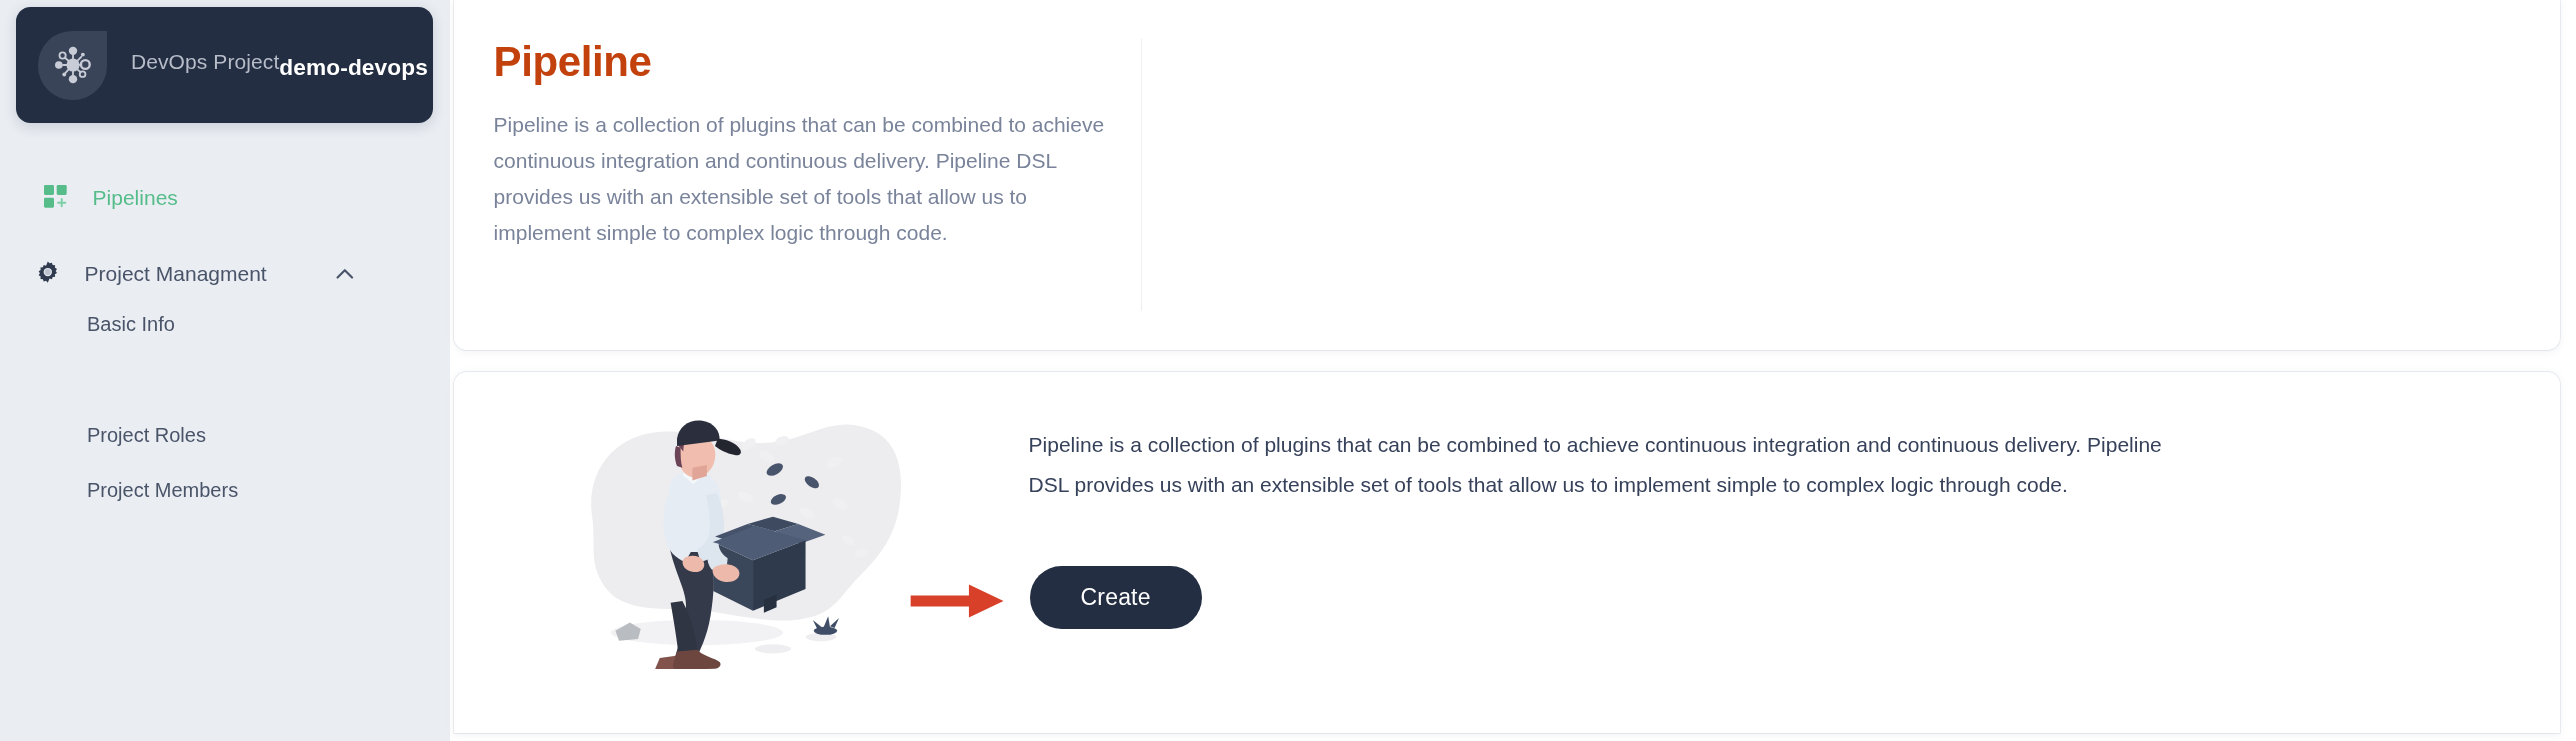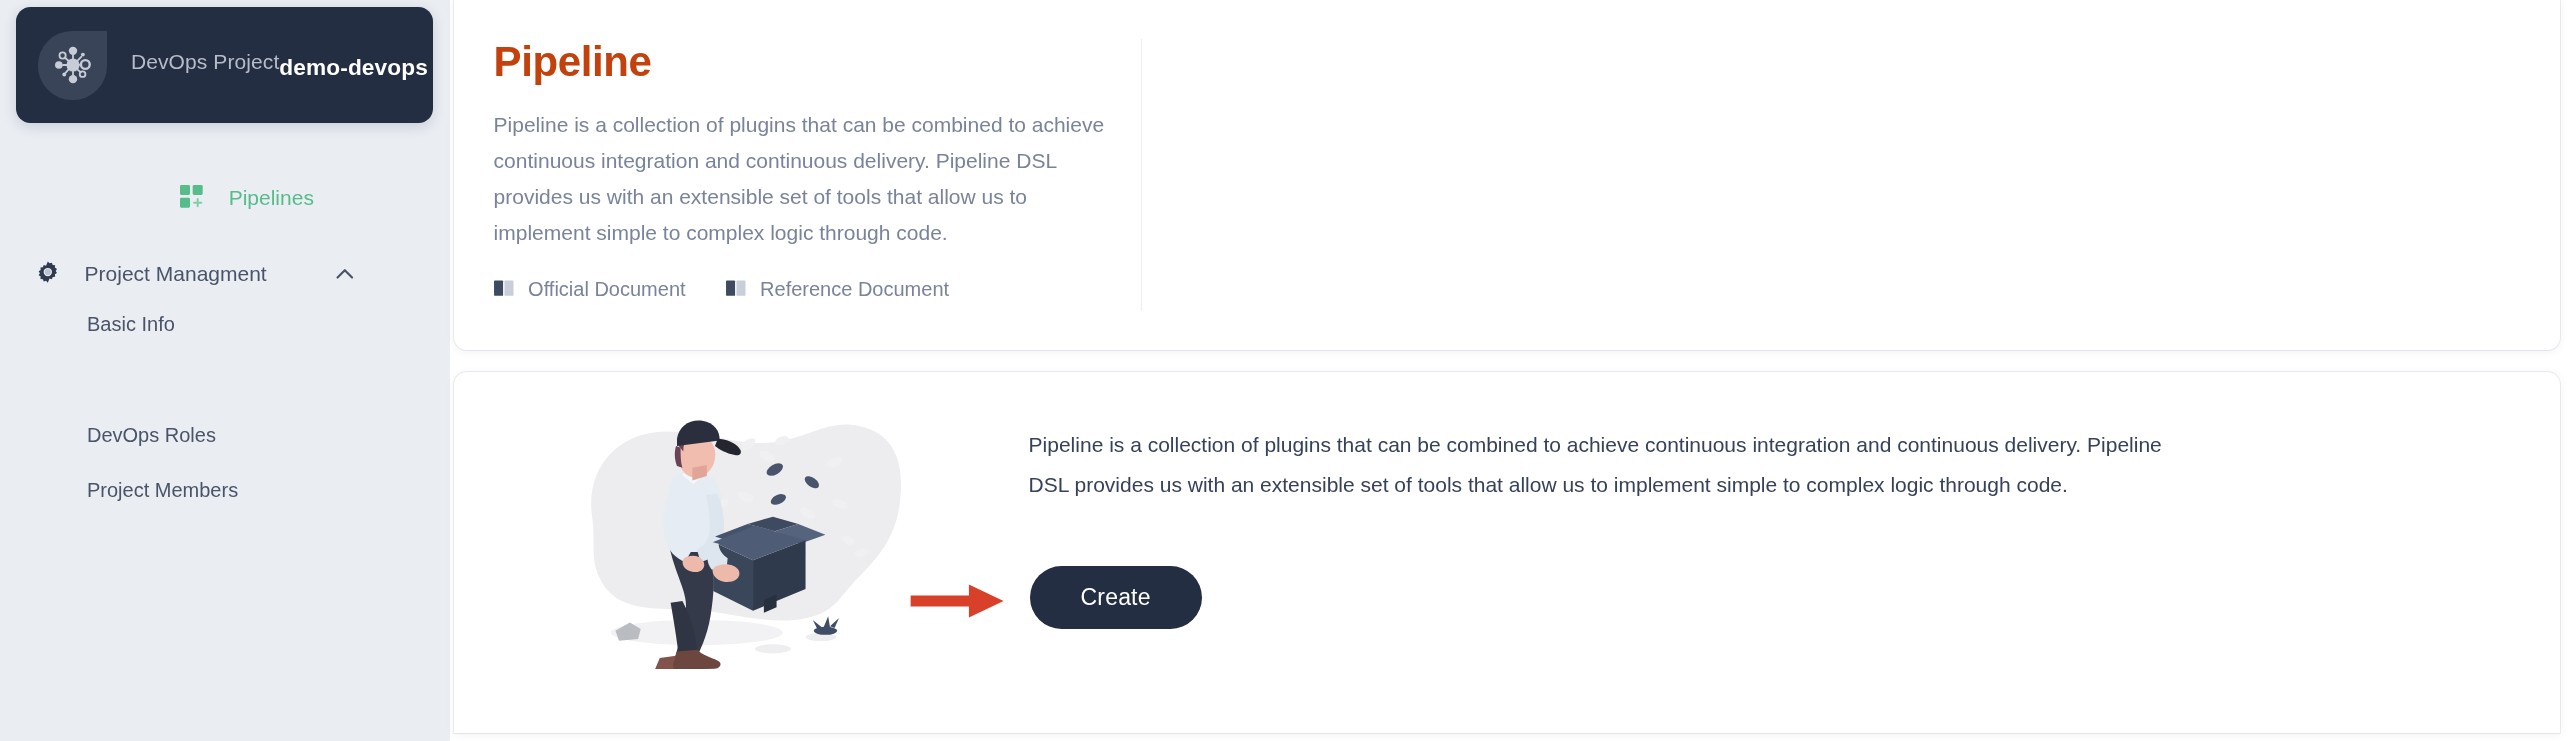--- a/index.html
+++ b/index.html
@@ -69,21 +69,21 @@
     margin-top: 3.6px;
     letter-spacing: 0.1px;
   }
 
   .nav-row {
     position: absolute;
     display: flex;
     align-items: center;
     height: 40px;
   }
-  #nav-pipelines { left: 0; top: 178px; width: 450px; padding-left: 44px; justify-content: center; }
+  #nav-pipelines { left: 0; top: 178px; width: 450px; padding-left: 44px; }
   #nav-pipelines .nav-label {
     font-size: 21px;
     color: #55bc8a;
     margin-left: 25px;
     line-height: 40px;
   }
   #nav-project-mgmt { left: 0; top: 254px; width: 413px; padding-left: 36px; }
   #nav-project-mgmt .nav-label {
     font-size: 21px;
     color: #4a5469;
@@ -275,49 +275,29 @@
       </span>
       <span class="nav-label">Project Managment</span>
       <span id="chevron-wrap">
         <svg width="23.6" height="23.6" viewBox="0 0 26 26">
           <polyline points="5,16 13,8 21,16" fill="none" stroke="#4a5469" stroke-width="2.4" stroke-linecap="round" stroke-linejoin="round"></polyline>
         </svg>
       </span>
     </div>
 
     <div class="sub-item" style="top:306px">Basic Info</div>
-    <div class="sub-item" style="top:417px">DevOps Roles</div>
+    <div class="sub-item" style="top:417px">Project Roles</div>
     <div class="sub-item" style="top:472px">Project Members</div>
   </div>
 
   <div id="main">
 
     <div class="card" id="card-intro">
       <div id="intro-title">Pipeline</div>
       <div id="intro-desc">Pipeline is a collection of plugins that can be combined to achieve continuous integration and continuous delivery. Pipeline DSL provides us with an extensible set of tools that allow us to implement simple to complex logic through code.</div>
-      <div id="intro-links">
-        <div class="doc-link">
-          <span>
-            <svg width="20" height="16.3" viewBox="0 0 22 18">
-              <rect x="0" y="0.5" width="10" height="17" rx="1" fill="#3d4a60"></rect>
-              <rect x="11.5" y="0.5" width="10" height="17" rx="1" fill="#c8cfda"></rect>
-            </svg>
-          </span>
-          <span class="doc-label">Official Document</span>
-        </div>
-        <div class="doc-link">
-          <span>
-            <svg width="20" height="16.3" viewBox="0 0 22 18">
-              <rect x="0" y="0.5" width="10" height="17" rx="1" fill="#3d4a60"></rect>
-              <rect x="11.5" y="0.5" width="10" height="17" rx="1" fill="#c8cfda"></rect>
-            </svg>
-          </span>
-          <span class="doc-label">Reference Document</span>
-        </div>
-      </div>
       <div id="intro-divider"></div>
     </div>
 
     <div class="card" id="card-empty">
 
       <div id="empty-illustration">
         <svg width="335" height="263" viewBox="0 0 370 290">
 
           <path fill="#ededef" d="M12,120 C6,72 36,30 92,28 C140,26 168,44 210,40 C252,36 272,14 308,22 C346,30 358,62 352,108 C346,154 318,176 300,196 C282,216 276,232 236,236 C196,240 150,224 110,224 C70,224 40,222 24,196 C8,170 17,152 12,120 Z"></path>
 

